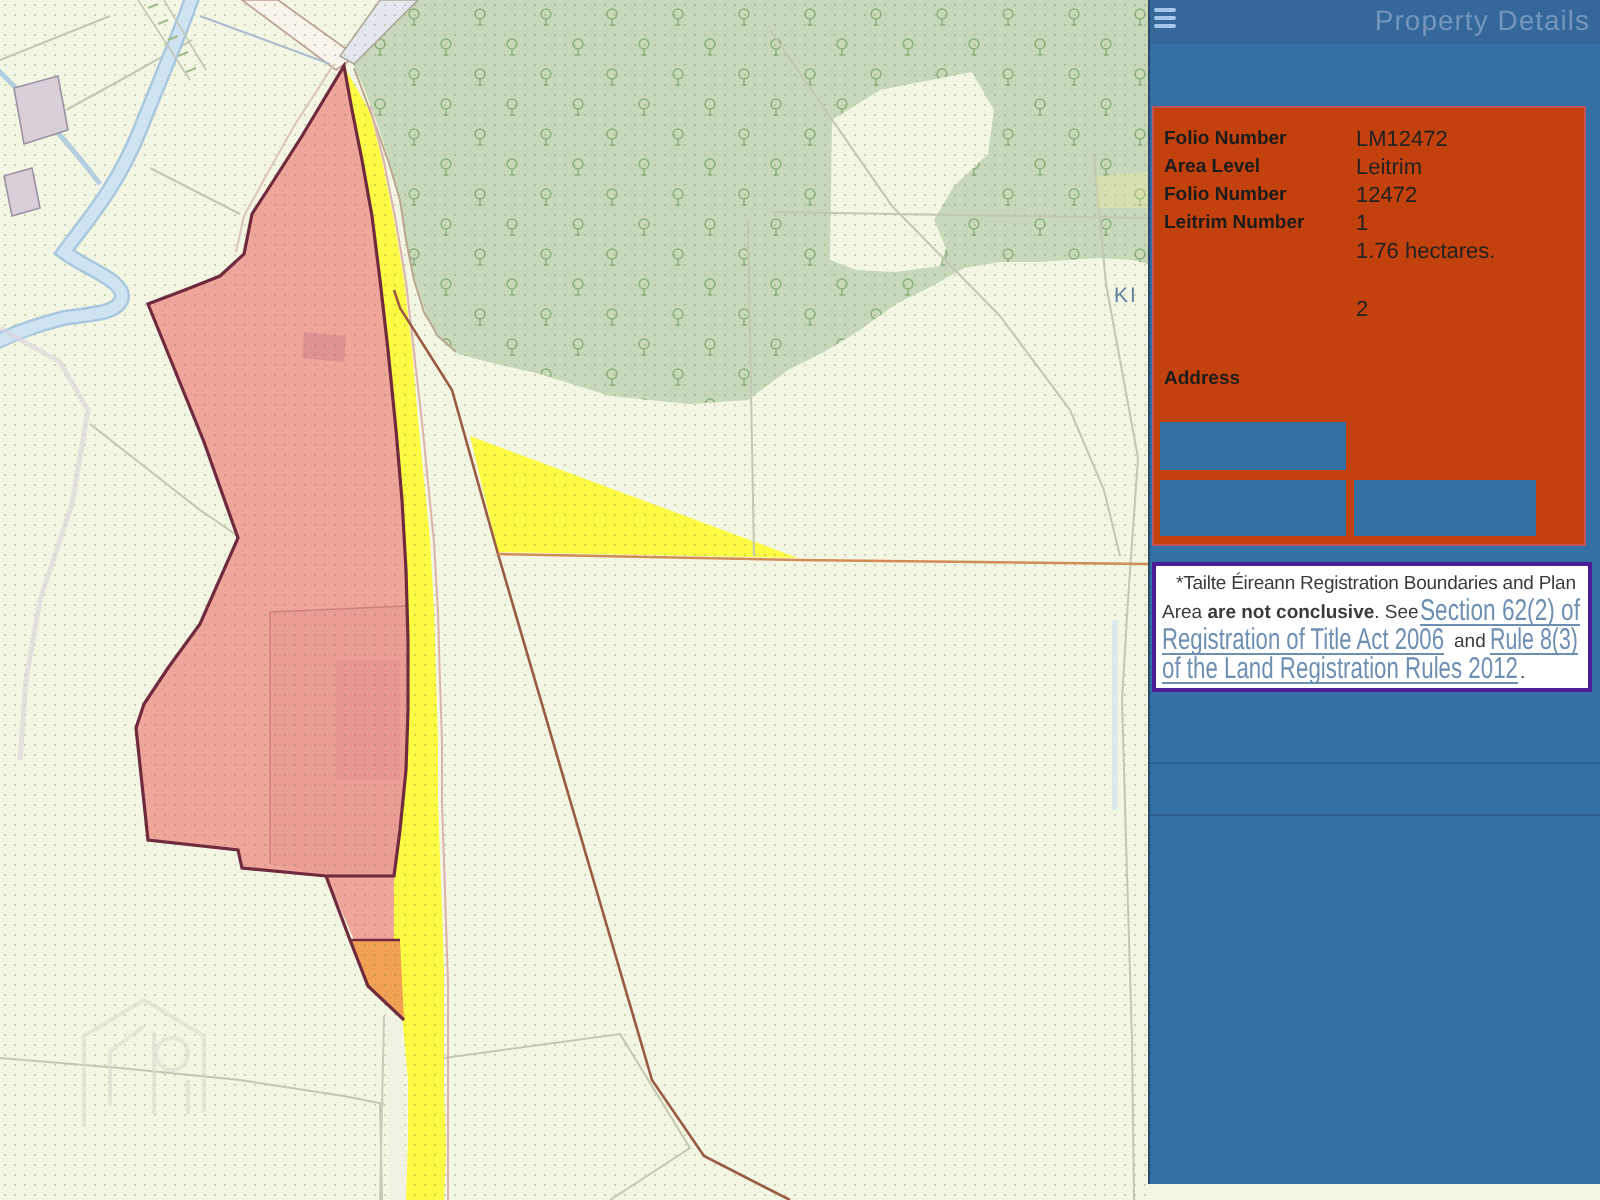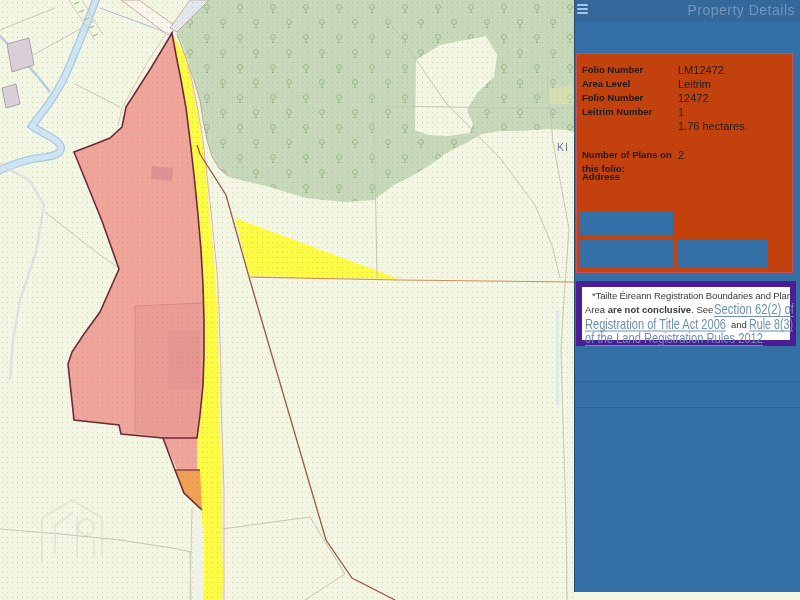--- a/index.html
+++ b/index.html
@@ -6,21 +6,21 @@
   #page{position:relative;width:800px;height:600px;overflow:hidden;font-family:"Liberation Sans",sans-serif;background:#f3f6e2;}
   #map{position:absolute;left:0;top:0;width:574px;height:600px;}
   #panel{position:absolute;left:574px;top:0;width:226px;height:592px;background:#3470a6;border-left:1px solid #274a6b;box-sizing:border-box;}
   #phead{position:absolute;left:0;top:0;width:226px;height:22px;background:#35689a;}
   #ptitle{position:absolute;right:5px;top:2px;font-size:14px;letter-spacing:0.5px;color:#7496bd;}
   .hbar{position:absolute;left:2px;width:11px;height:2px;background:#a5c6e8;border-radius:1px;}
   #pinkbox{position:absolute;left:1px;top:53px;width:217px;height:220px;background:#c2410c;border:1px solid #c4525c;box-sizing:border-box;}
   .lbl{position:absolute;left:5px;width:95px;font-weight:bold;font-size:9.5px;line-height:14px;color:#1c1c1c;}
   .val{position:absolute;left:101px;width:120px;font-size:11px;line-height:14px;color:#222;white-space:nowrap;}
   .btn{position:absolute;background:#3470a6;}
-  #discbox{position:absolute;left:1px;top:281px;width:220px;height:65px;background:#fff;border:6px solid #4c1d95;box-sizing:border-box;}
+  #discbox{position:absolute;left:1px;top:281px;width:220px;height:65px;background:#fff;border:2px solid #4c1d95;box-sizing:border-box;}
   .divline{position:absolute;left:0;width:226px;height:1px;background:rgba(0,0,0,0.13);}
 </style>
 </head>
 <body>
 <div id="page">
 <svg id="map" width="574" height="600" viewBox="0 0 574 600" xmlns="http://www.w3.org/2000/svg">
 <defs>
   <pattern id="dots" width="5" height="5" patternUnits="userSpaceOnUse">
     <rect x="2" y="2" width="1" height="1" fill="rgba(110,130,70,0.30)"></rect>
   </pattern>
@@ -139,23 +139,22 @@
   <div id="pinkbox">
     <div class="lbl" style="top:9px">Folio Number</div>
         <div class="val" style="top:9px">LM12472</div>
     <div class="lbl" style="top:23px">Area Level</div>
         <div class="val" style="top:23px">Leitrim</div>
     <div class="lbl" style="top:37px">Folio Number</div>
         <div class="val" style="top:37px">12472</div>
     <div class="lbl" style="top:51px">Leitrim Number</div>
         <div class="val" style="top:51px">1</div>
         <div class="val" style="top:65px">1.76 hectares.</div>
-    <div class="lbl" style="top:94px">Number of Plans on this folio:</div>
         <div class="val" style="top:94px">2</div>
-    <div class="lbl" style="top:116px">Address</div>
+    <div class="lbl" style="top:129px">Address</div>
     <div class="btn" style="left:3px;top:157px;width:93px;height:24px"></div>
     <div class="btn" style="left:3px;top:186px;width:93px;height:28px"></div>
     <div class="btn" style="left:100px;top:186px;width:91px;height:28px"></div>
   </div>
   <div id="discbox">
     <svg width="216" height="63" viewBox="0 0 216 63" xmlns="http://www.w3.org/2000/svg">
       <text x="10" y="11.5" font-size="9.5" fill="#3a3a3a" font-family="Liberation Sans,sans-serif" textLength="200">*Tailte Éireann Registration Boundaries and Plan</text>
       <text x="3" y="26" font-size="9.5" fill="#3a3a3a" font-family="Liberation Sans,sans-serif">Area <tspan font-weight="bold">are not conclusive</tspan>. See</text>
       <text x="132" y="27" font-size="15" fill="#6d8fb2" font-family="Liberation Sans,sans-serif" textLength="80" lengthAdjust="spacingAndGlyphs">Section 62(2) of</text>
       <line x1="132" y1="29.5" x2="212" y2="29.5" stroke="#6d8fb2" stroke-width="1"></line>

